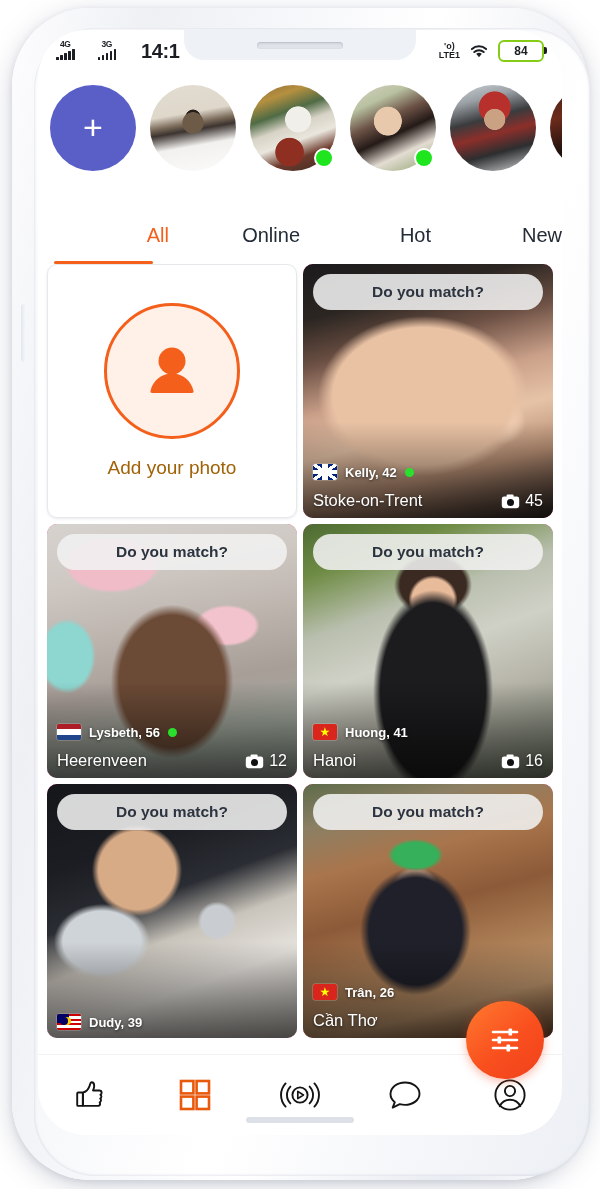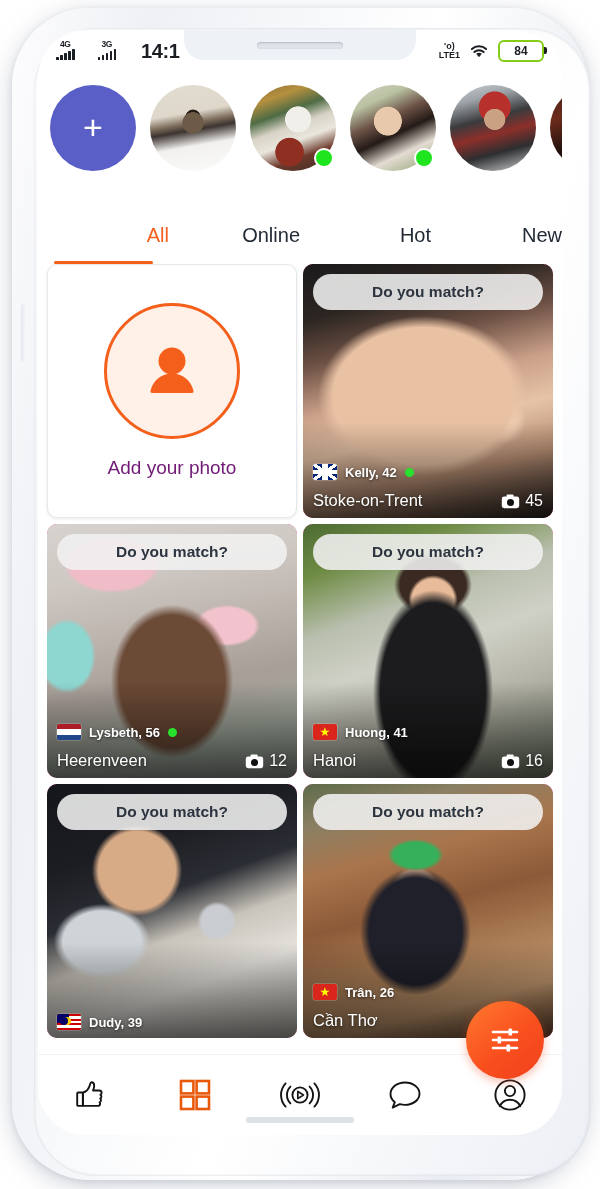--- a/index.html
+++ b/index.html
@@ -156,21 +156,21 @@
     box-shadow: 0 1px 3px rgba(130,140,155,.18);
     display: flex; flex-direction: column;
     align-items: center; justify-content: center;
     gap: 18px;
   }
   #add-photo-ring {
     width: 130px; height: 130px; border-radius: 50%;
     border: 3px solid #f4601b; background: #fff1e8;
     display: flex; align-items: center; justify-content: center;
   }
-  #add-photo-label { color: #701a75; font-size: 19px; }
+  #add-photo-label { color: #a16207; font-size: 19px; }
 
   .match-pill {
     position: absolute; left: 10px; right: 10px; top: 10px;
     height: 36px; border-radius: 18px;
     background: rgba(241,241,241,.88);
     display: flex; align-items: center; justify-content: center;
     font-size: 15.5px; font-weight: 700; color: #2c3440;
     z-index: 3;
   }
   .card-scrim {

